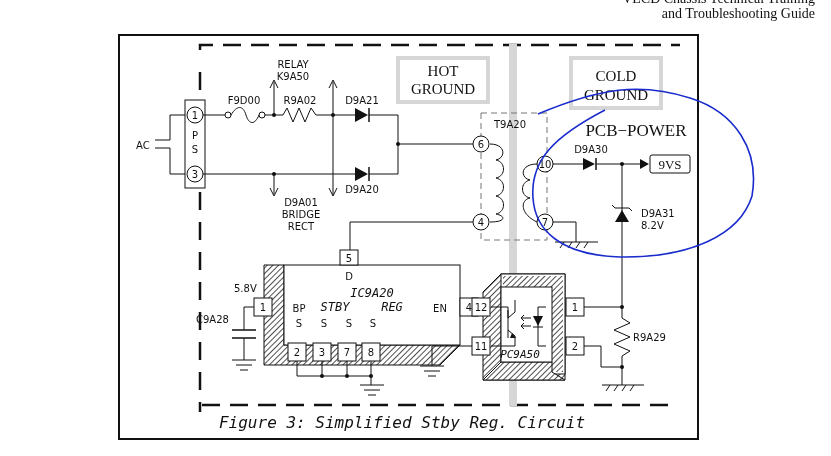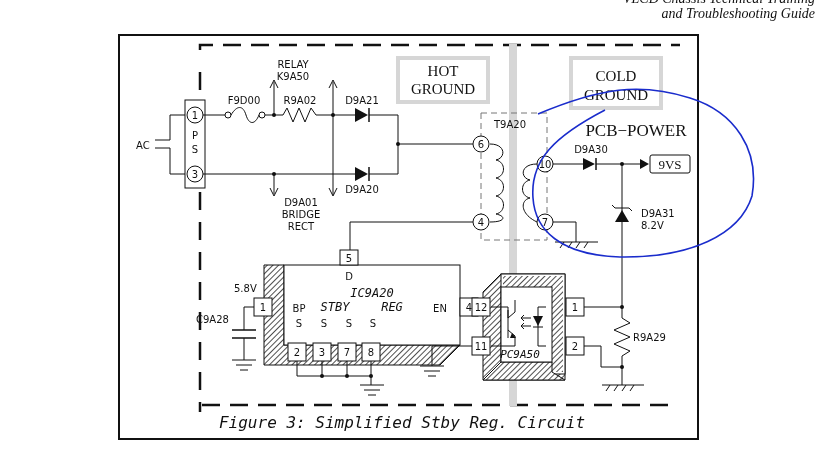--- a/index.html
+++ b/index.html
@@ -1,17 +1,17 @@
 <!DOCTYPE html>
 <html><head>
 <meta charset="utf-8">
 <style>
   html, body { margin: 0; padding: 0; background: #ffffff; }
   body { width: 831px; height: 456px; position: relative; overflow: hidden; font-family: "Liberation Sans", sans-serif; }
-  .header-line { position: absolute; right: 16px; font-family: "Liberation Serif", serif; font-style: italic; font-size: 14px; color: #111; white-space: nowrap; }
+  .header-line { position: absolute; right: 16px; font-family: "Liberation Serif", serif; font-size: 14px; color: #111; white-space: nowrap; }
   #hdr1 { top: -9px; }
   #hdr2 { top: 6px; }
   svg { position: absolute; left: 0; top: 0; }
   .lbl { font-family: "DejaVu Sans", sans-serif; font-size: 10px; fill: #111; }
   .serif { font-family: "Liberation Serif", serif; fill: #111; }
   .mono { font-family: "DejaVu Sans Mono", monospace; font-style: italic; fill: #111; }
 </style>
 </head>
 <body>
 

